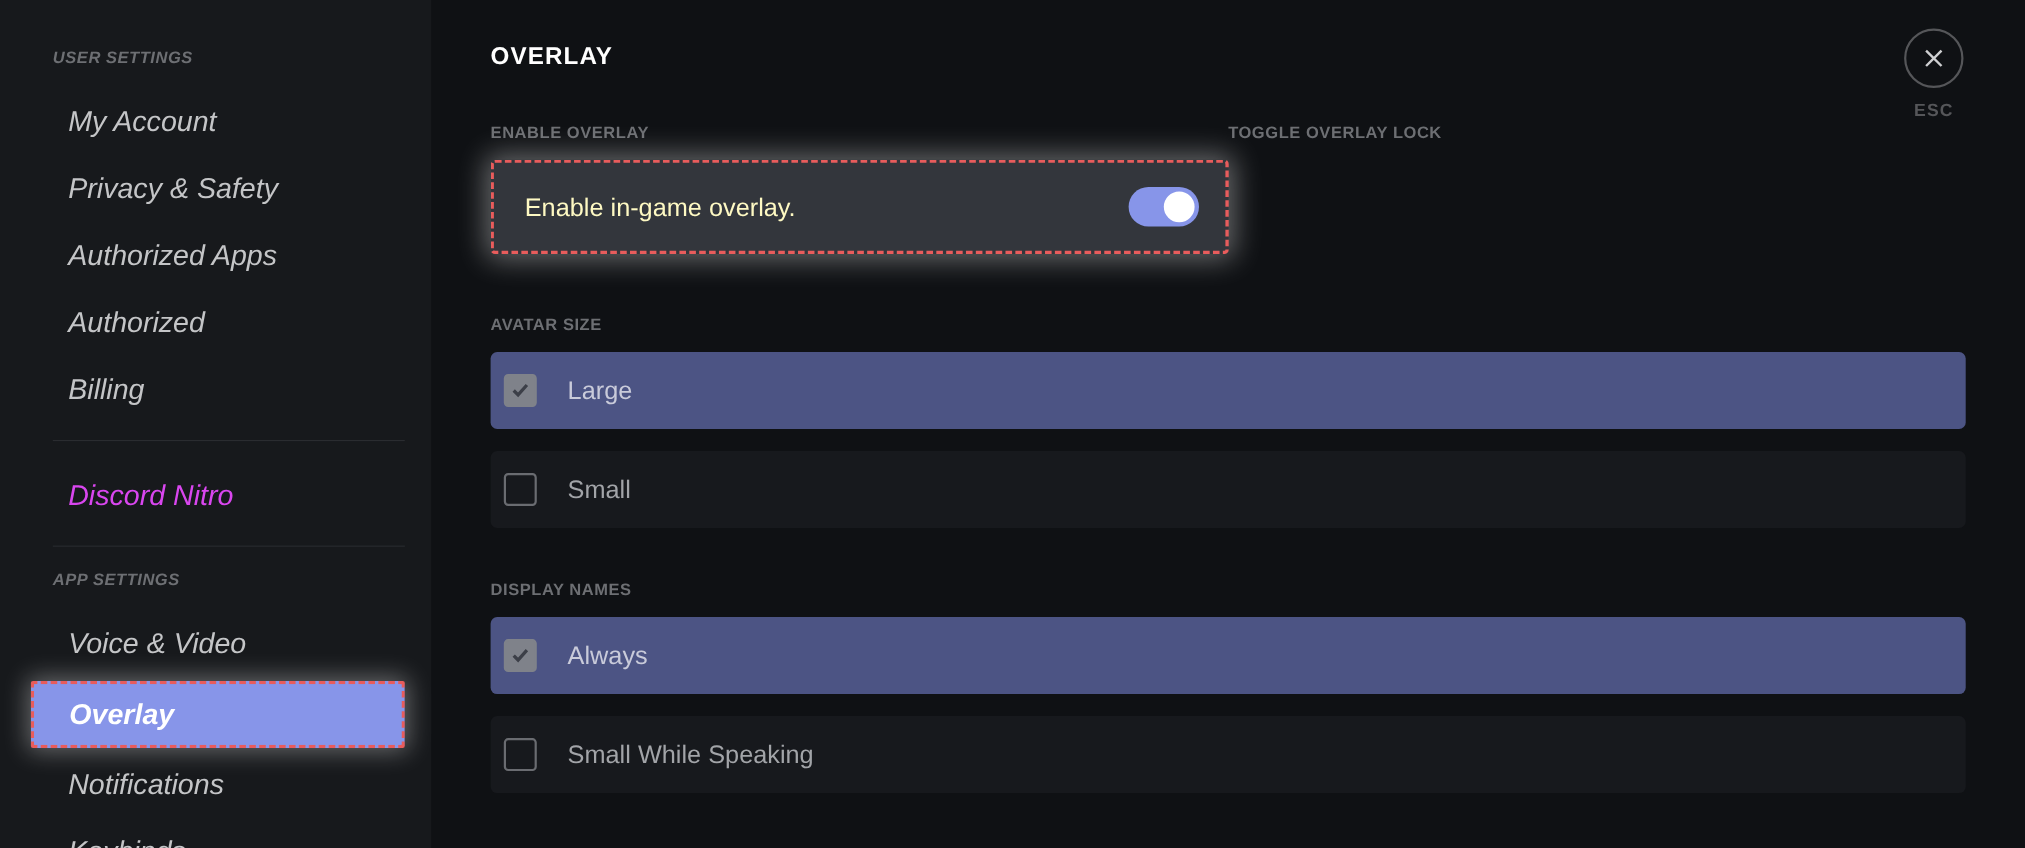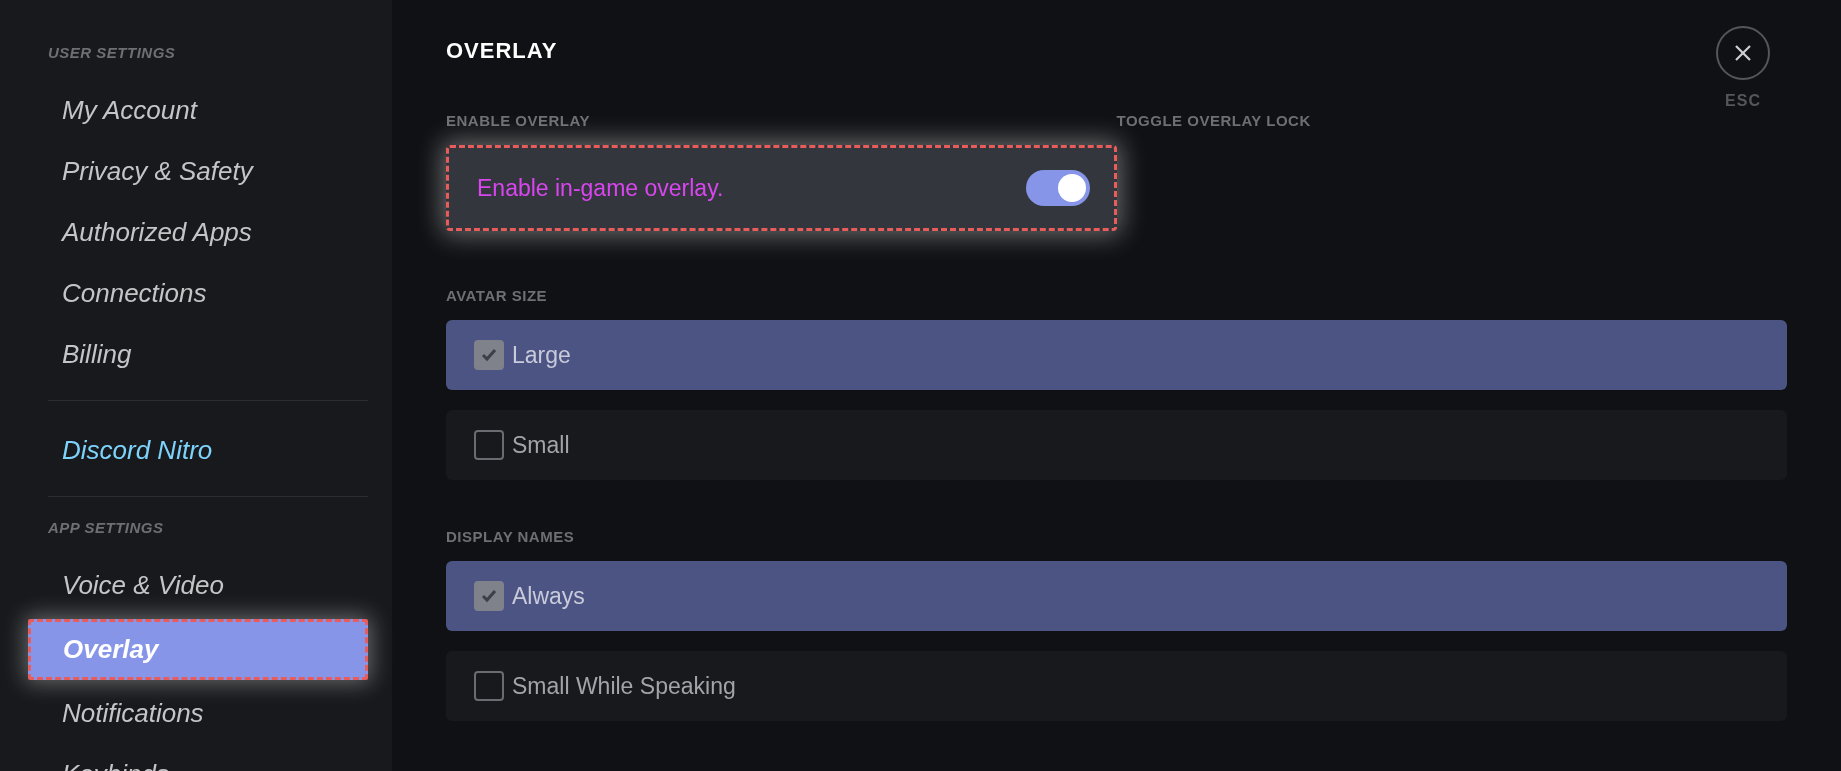--- a/index.html
+++ b/index.html
@@ -43,21 +43,21 @@
     border-radius: 4px;
     cursor: pointer;
     margin-bottom: 6px;
     position: relative;
   }
   .sidebar-divider {
     border: none;
     border-top: 1px solid #2a2c30;
     margin: 18px 0 22px 0;
   }
-  .sidebar-item.nitro { color: #7dd3fc; }
+  .sidebar-item.nitro { color: #d946ef; }
   .sidebar-item.selected {
     background: #8795e9;
     color: #ffffff;
     font-weight: 600;
   }
   .sidebar-item.highlighted {
     box-shadow: 0 0 22px 3px rgba(255,255,255,0.35);
     border: 3px dashed #e85c5c;
     border-radius: 2px;
     margin-left: -20px;
@@ -97,21 +97,21 @@
     align-items: center;
     justify-content: space-between;
     padding: 22px 24px 22px 28px;
     background: #33363c;
     border-radius: 4px;
     border: 3px dashed #e85c5c;
     box-shadow: 0 0 26px 4px rgba(255,255,255,0.38);
   }
   .enable-label {
     font-size: 23px;
-    color: #d946ef;
+    color: #fef9c3;
     font-weight: 500;
   }
   .toggle {
     position: relative;
     width: 64px;
     height: 36px;
     background: #8795e9;
     border-radius: 20px;
     cursor: pointer;
   }
@@ -148,22 +148,22 @@
     display: flex;
     align-items: center;
     justify-content: center;
   }
   .kbd-icon-box svg { width: 26px; height: 20px; fill: #b9bbbe; }
   
   .option-group { margin-bottom: 48px; }
   .option-item {
     display: flex;
     align-items: center;
-    gap: 8px;
-    padding: 20px 28px;
+    gap: 28px;
+    padding: 20px 12px;
     background: #17191d;
     border-radius: 6px;
     margin-bottom: 20px;
     cursor: pointer;
   }
   .option-item.selected { background: #4c5484; }
   .option-checkbox {
     width: 30px;
     height: 30px;
     border: 2px solid #6a6c71;
@@ -190,21 +190,21 @@
   .option-label {
     font-size: 23px;
     color: #a2a4a8;
     font-weight: 500;
   }
   .option-item.selected .option-label { color: #c9cbda; }
   
   .close-group {
     position: absolute;
     top: 26px;
-    right: 71px;
+    right: 56px;
     display: flex;
     flex-direction: column;
     align-items: center;
     gap: 12px;
   }
   .close-circle {
     width: 54px;
     height: 54px;
     border: 2px solid #555659;
     border-radius: 50%;
@@ -229,21 +229,21 @@
 <body>
 
 <div class="app">
 
   <div class="sidebar">
     <div class="sidebar-heading">USER SETTINGS</div>
 
     <div class="sidebar-item">My Account</div>
     <div class="sidebar-item">Privacy &amp; Safety</div>
     <div class="sidebar-item">Authorized Apps</div>
-    <div class="sidebar-item">Connections</div>
+    <div class="sidebar-item">Authorized</div>
     <div class="sidebar-item">Billing</div>
 
     <hr class="sidebar-divider">
 
     <div class="sidebar-item nitro">Discord Nitro</div>
 
     <hr class="sidebar-divider">
 
     <div class="sidebar-heading">APP SETTINGS</div>
 

